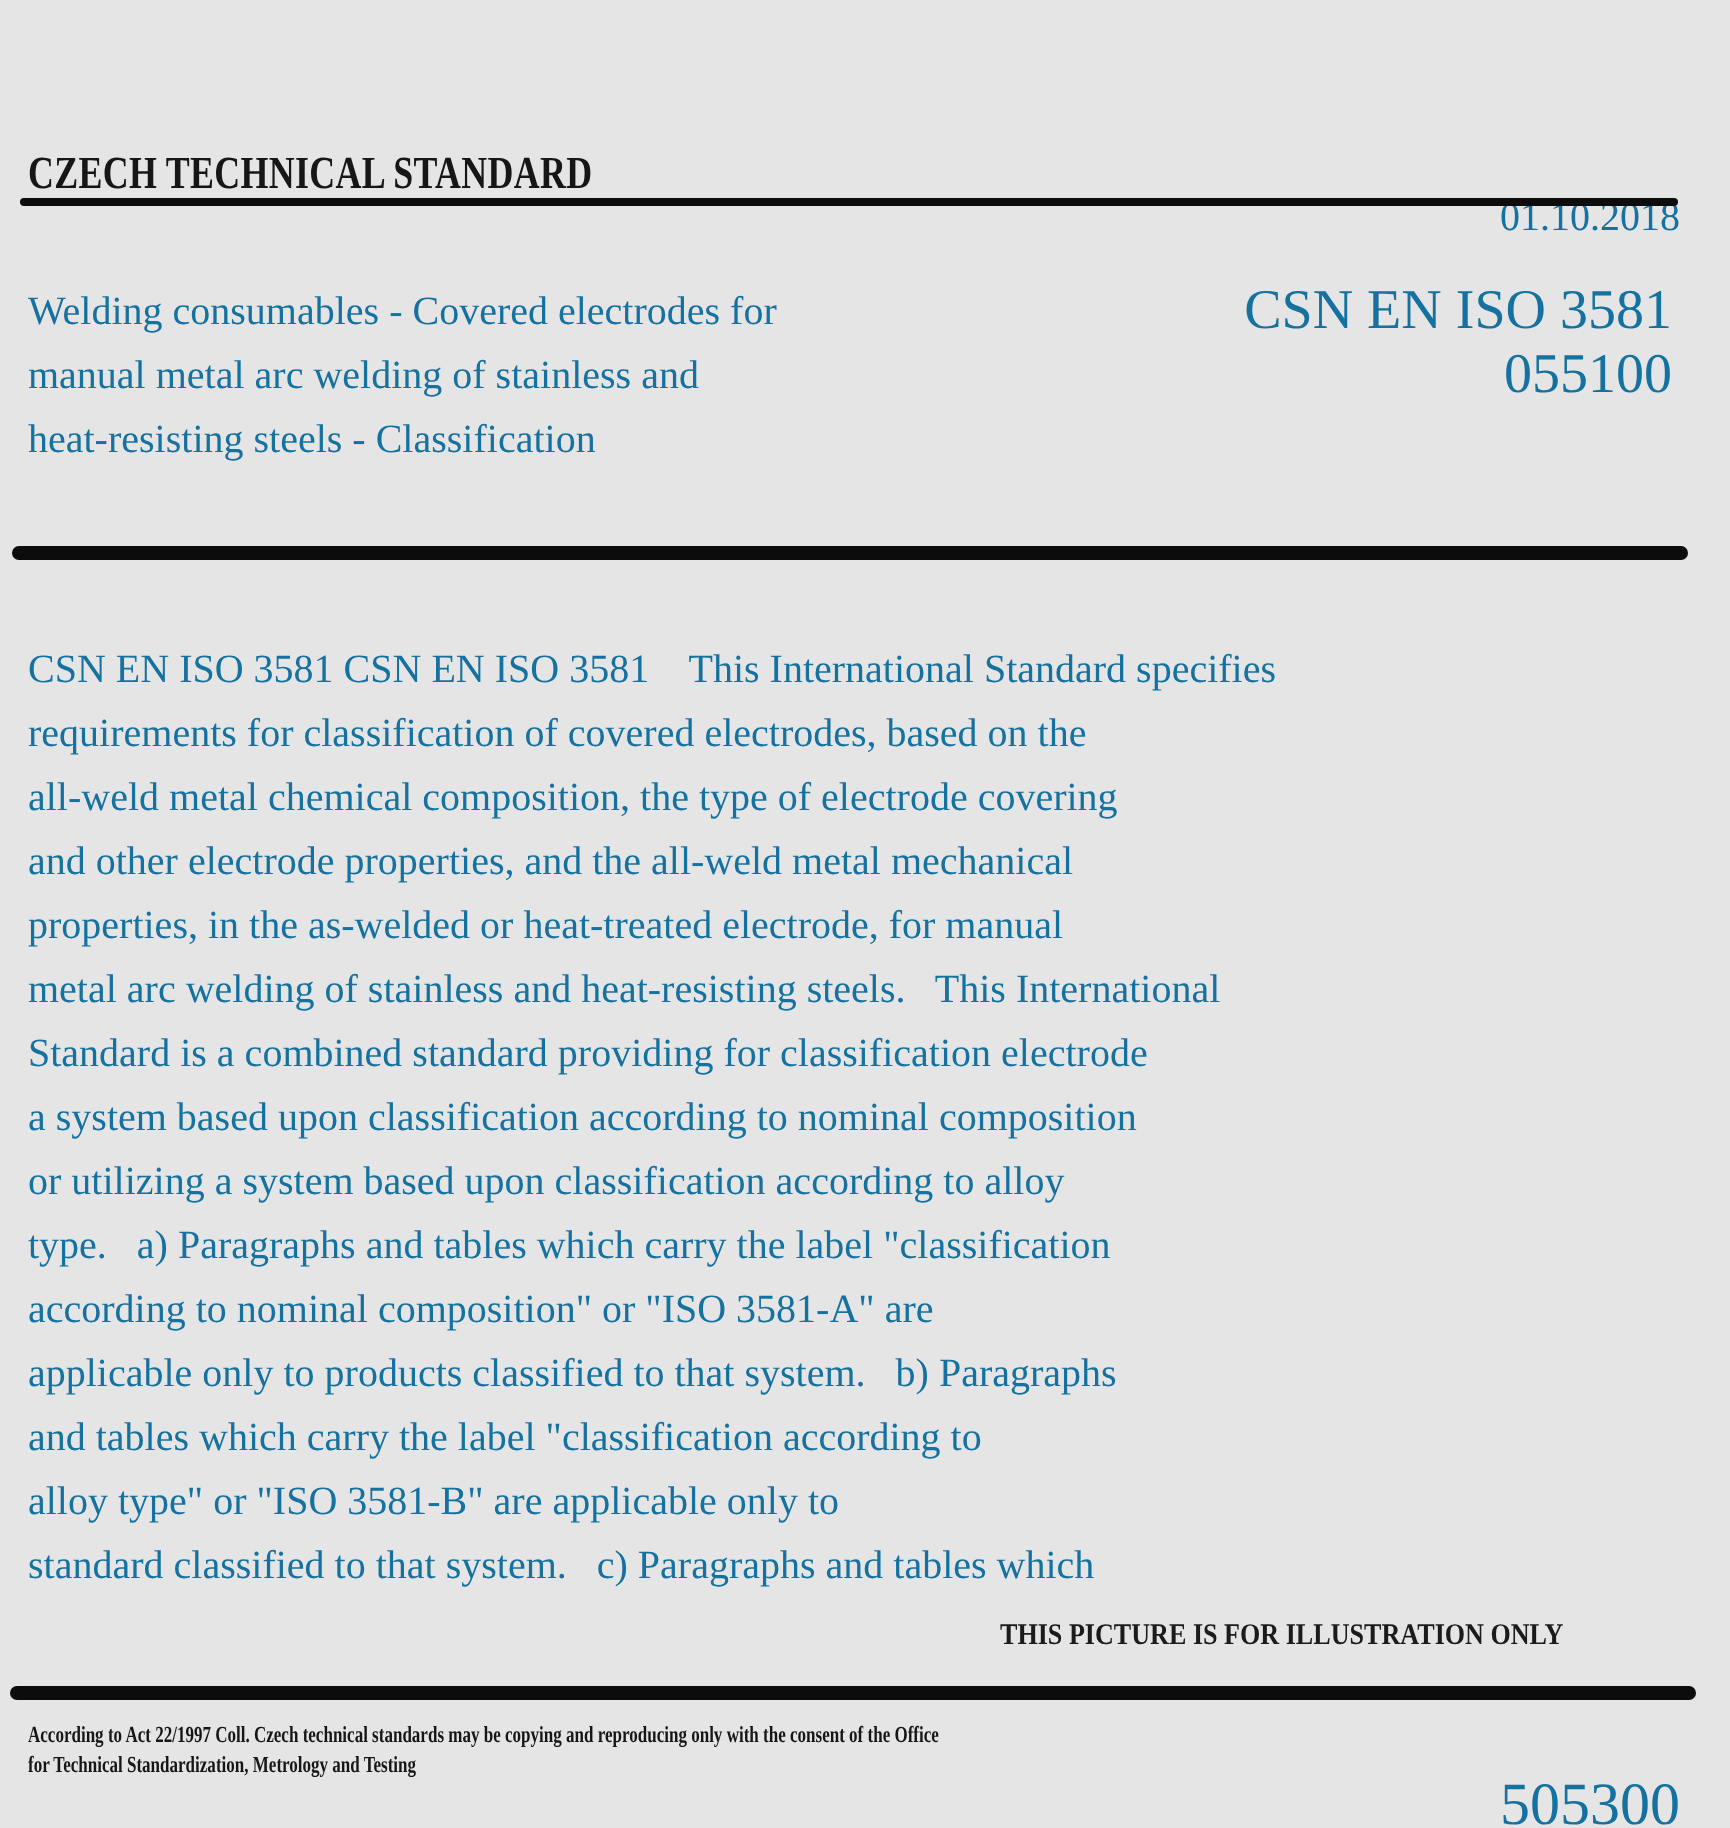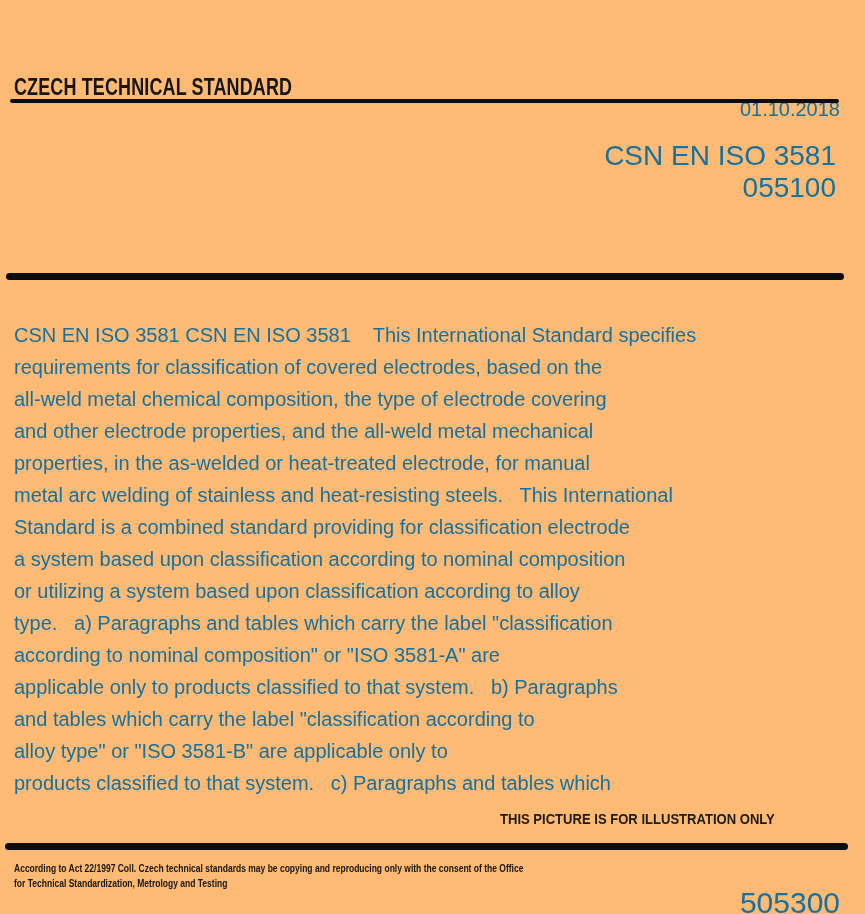--- a/index.html
+++ b/index.html
@@ -1,21 +1,21 @@
 <!DOCTYPE html>
 <html><head>
 <meta charset="utf-8">
 <style>
   html, body { margin: 0; padding: 0; background: #ffffff; }
   .page {
     position: relative;
     width: 865px;
     height: 914px;
-    background: #fdba74;
-    font-family: Liberation Sans, sans-serif;
+    background: #e5e5e5;
+    font-family: Liberation Serif, serif;
     overflow: hidden;
     color: #1b1b1b;
   }
   .blue { color: #15719F; margin-top: 30px; }
 
   .doc-header-title {
     position: absolute;
     left: 14px;
     top: 74px;
     font-size: 23px;
@@ -117,20 +117,25 @@
 <body>
 
 <div class="page">
 
   <div class="doc-header-title">CZECH TECHNICAL STANDARD</div>
 
   <div class="doc-date blue">01.10.2018</div>
 
   <div class="rule-header"></div>
 
+  <div class="title-block blue">
+    <div>Welding consumables - Covered electrodes for</div>
+    <div>manual metal arc welding of stainless and</div>
+    <div>heat-resisting steels - Classification</div>
+  </div>
 
   <div class="ref-block blue">
     <div>CSN EN ISO 3581</div>
     <div>055100</div>
   </div>
 
   <div class="rule-separator"></div>
 
   <div class="body-block blue">
     <div class="body-line">CSN EN ISO 3581 CSN EN ISO 3581    This International Standard specifies</div>
@@ -140,21 +145,21 @@
     <div class="body-line">properties, in the as-welded or heat-treated electrode, for manual</div>
     <div class="body-line">metal arc welding of stainless and heat-resisting steels.   This International</div>
     <div class="body-line">Standard is a combined standard providing for classification electrode</div>
     <div class="body-line">a system based upon classification according to nominal composition</div>
     <div class="body-line">or utilizing a system based upon classification according to alloy</div>
     <div class="body-line">type.   a) Paragraphs and tables which carry the label "classification</div>
     <div class="body-line">according to nominal composition" or "ISO 3581-A" are</div>
     <div class="body-line">applicable only to products classified to that system.   b) Paragraphs</div>
     <div class="body-line">and tables which carry the label "classification according to</div>
     <div class="body-line">alloy type" or "ISO 3581-B" are applicable only to</div>
-    <div class="body-line">products classified to that system.   c) Paragraphs and tables which</div>
+    <div class="body-line">standard classified to that system.   c) Paragraphs and tables which</div>
   </div>
 
   <div class="illustration-note">THIS PICTURE IS FOR ILLUSTRATION ONLY</div>
 
   <div class="rule-footer"></div>
 
   <div class="footer-legal">
     <div class="legal-line">According to Act 22/1997 Coll. Czech technical standards may be copying and reproducing only with the consent of the Office</div>
     <div class="legal-line">for Technical Standardization, Metrology and Testing</div>
   </div>

